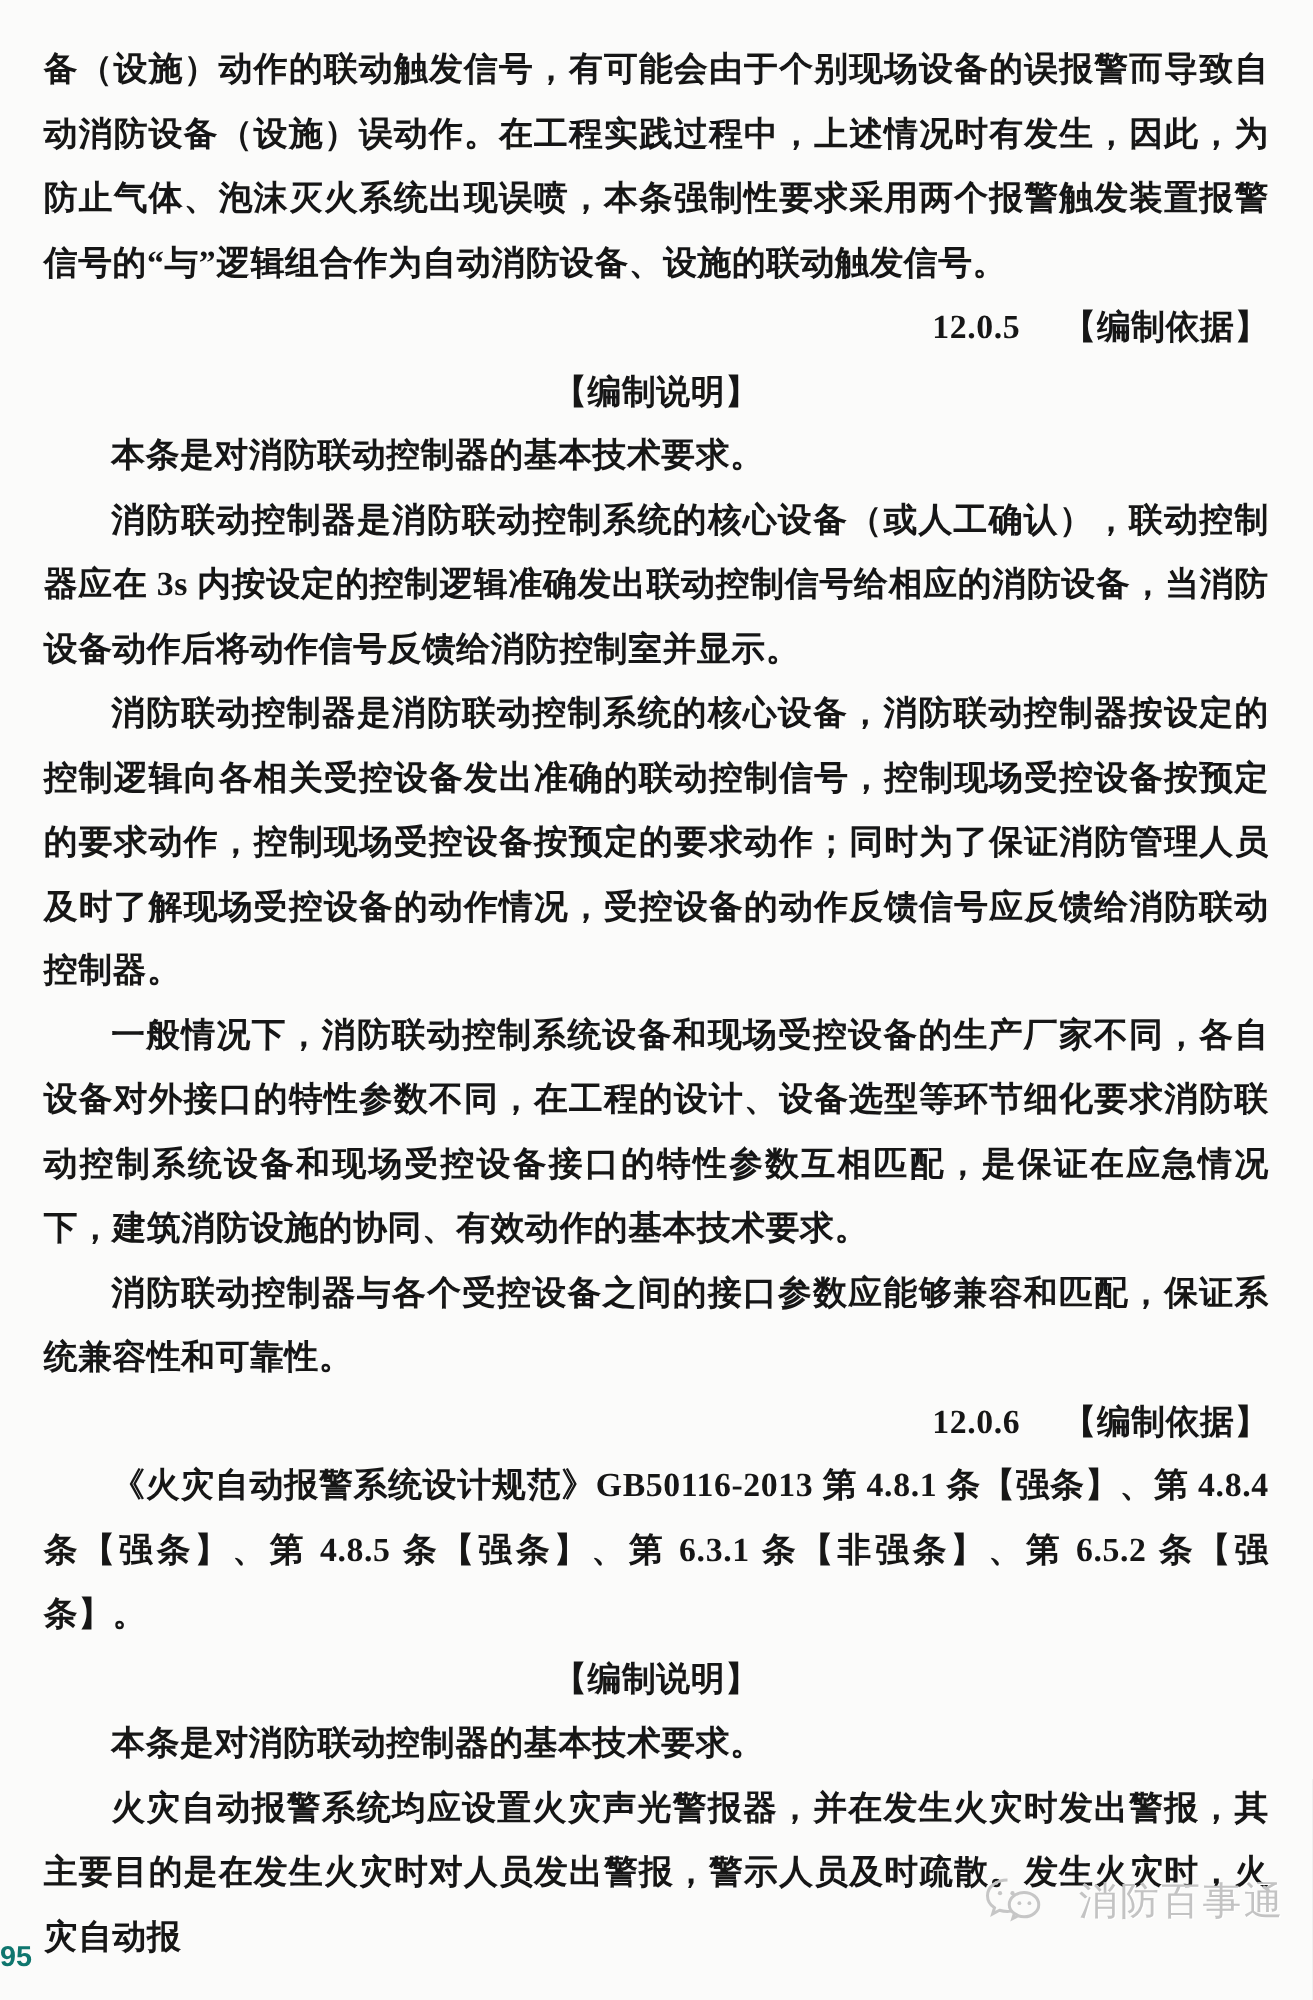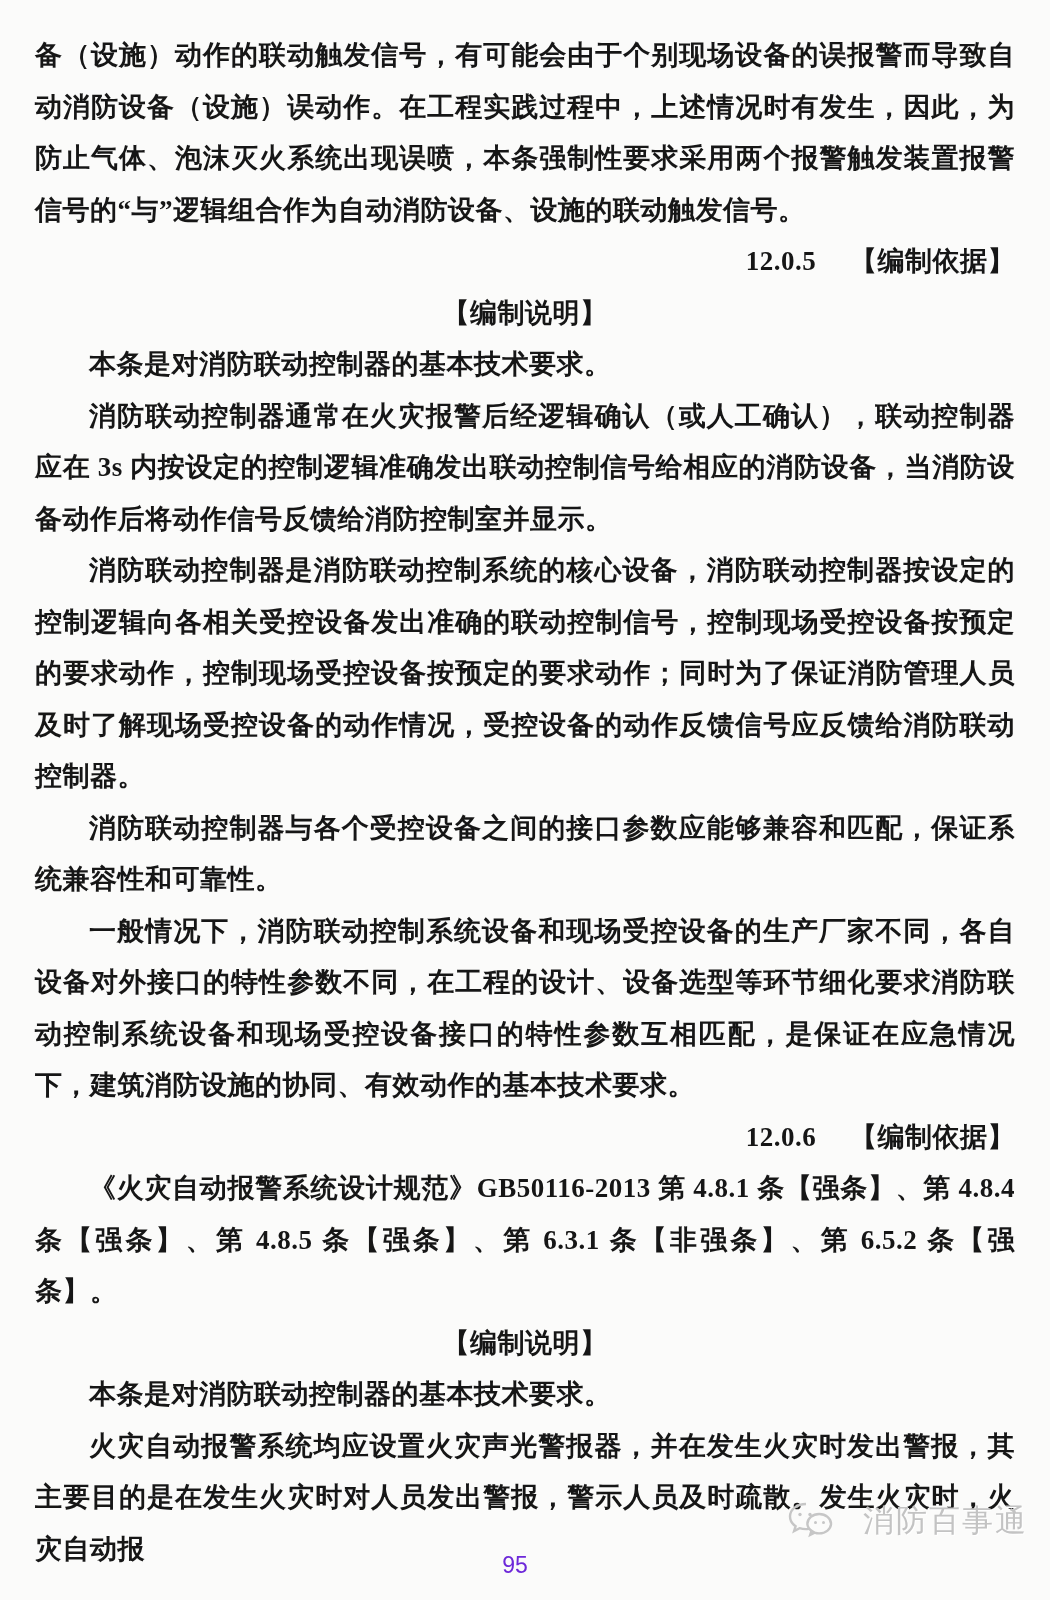--- a/index.html
+++ b/index.html
@@ -48,41 +48,41 @@
     text-shadow: 1px 1px 0 #ffffff;
     font-family: "Liberation Sans", "DejaVu Sans", sans-serif;
     justify-content: space-between;
   }
   .footer-watermark svg { display: block; }
   .page-number {
     position: absolute;
     top: 1552px;
     left: 0;
     width: 1030px;
-    text-align: center;
+    text-align: left;
     font-size: 23px;
-    font-weight: 400;
-    color: #6d28d9;
+    font-weight: 700;
+    color: #0f766e;
     font-family: "Liberation Sans", "DejaVu Sans", sans-serif;
   }
 </style>
 </head>
 <body>
 
 <div class="page">
 
   <div class="doc-body">
       <div class="block para-cont">备（设施）动作的联动触发信号，有可能会由于个别现场设备的误报警而导致自动消防设备（设施）误动作。在工程实践过程中，上述情况时有发生，因此，为防止气体、泡沫灭火系统出现误喷，本条强制性要求采用两个报警触发装置报警信号的“与”逻辑组合作为自动消防设备、设施的联动触发信号。</div>
       <div class="block heading"><span class="sec-num">12.0.5</span><span>【编制依据】</span></div>
       <div class="block label">【编制说明】</div>
       <div class="block para">本条是对消防联动控制器的基本技术要求。</div>
-      <div class="block para">消防联动控制器通常在火灾报警后经逻辑确认（或人工确认），联动控制器应在 3s 内按设定的控制逻辑准确发出联动控制信号给相应的消防设备，当消防设备动作后将动作信号反馈给消防控制室并显示。</div>
+      <div class="block para">消防联动控制器是消防联动控制系统的核心设备（或人工确认），联动控制器应在 3s 内按设定的控制逻辑准确发出联动控制信号给相应的消防设备，当消防设备动作后将动作信号反馈给消防控制室并显示。</div>
       <div class="block para">消防联动控制器是消防联动控制系统的核心设备，消防联动控制器按设定的控制逻辑向各相关受控设备发出准确的联动控制信号，控制现场受控设备按预定的要求动作，控制现场受控设备按预定的要求动作；同时为了保证消防管理人员及时了解现场受控设备的动作情况，受控设备的动作反馈信号应反馈给消防联动控制器。</div>
+      <div class="block para">一般情况下，消防联动控制系统设备和现场受控设备的生产厂家不同，各自设备对外接口的特性参数不同，在工程的设计、设备选型等环节细化要求消防联动控制系统设备和现场受控设备接口的特性参数互相匹配，是保证在应急情况下，建筑消防设施的协同、有效动作的基本技术要求。</div>
       <div class="block para">消防联动控制器与各个受控设备之间的接口参数应能够兼容和匹配，保证系统兼容性和可靠性。</div>
-      <div class="block para">一般情况下，消防联动控制系统设备和现场受控设备的生产厂家不同，各自设备对外接口的特性参数不同，在工程的设计、设备选型等环节细化要求消防联动控制系统设备和现场受控设备接口的特性参数互相匹配，是保证在应急情况下，建筑消防设施的协同、有效动作的基本技术要求。</div>
       <div class="block heading"><span class="sec-num">12.0.6</span><span>【编制依据】</span></div>
       <div class="block para">《火灾自动报警系统设计规范》GB50116-2013 第 4.8.1 条【强条】、第 4.8.4 条【强条】、第 4.8.5 条【强条】、第 6.3.1 条【非强条】、第 6.5.2 条【强条】。</div>
       <div class="block label">【编制说明】</div>
       <div class="block para">本条是对消防联动控制器的基本技术要求。</div>
       <div class="block para">火灾自动报警系统均应设置火灾声光警报器，并在发生火灾时发出警报，其主要目的是在发生火灾时对人员发出警报，警示人员及时疏散。发生火灾时，火灾自动报</div>
     </div>
 
   <div class="footer-watermark">
     <span>
       <svg width="56" height="46" viewBox="0 0 56 46" fill="none">

